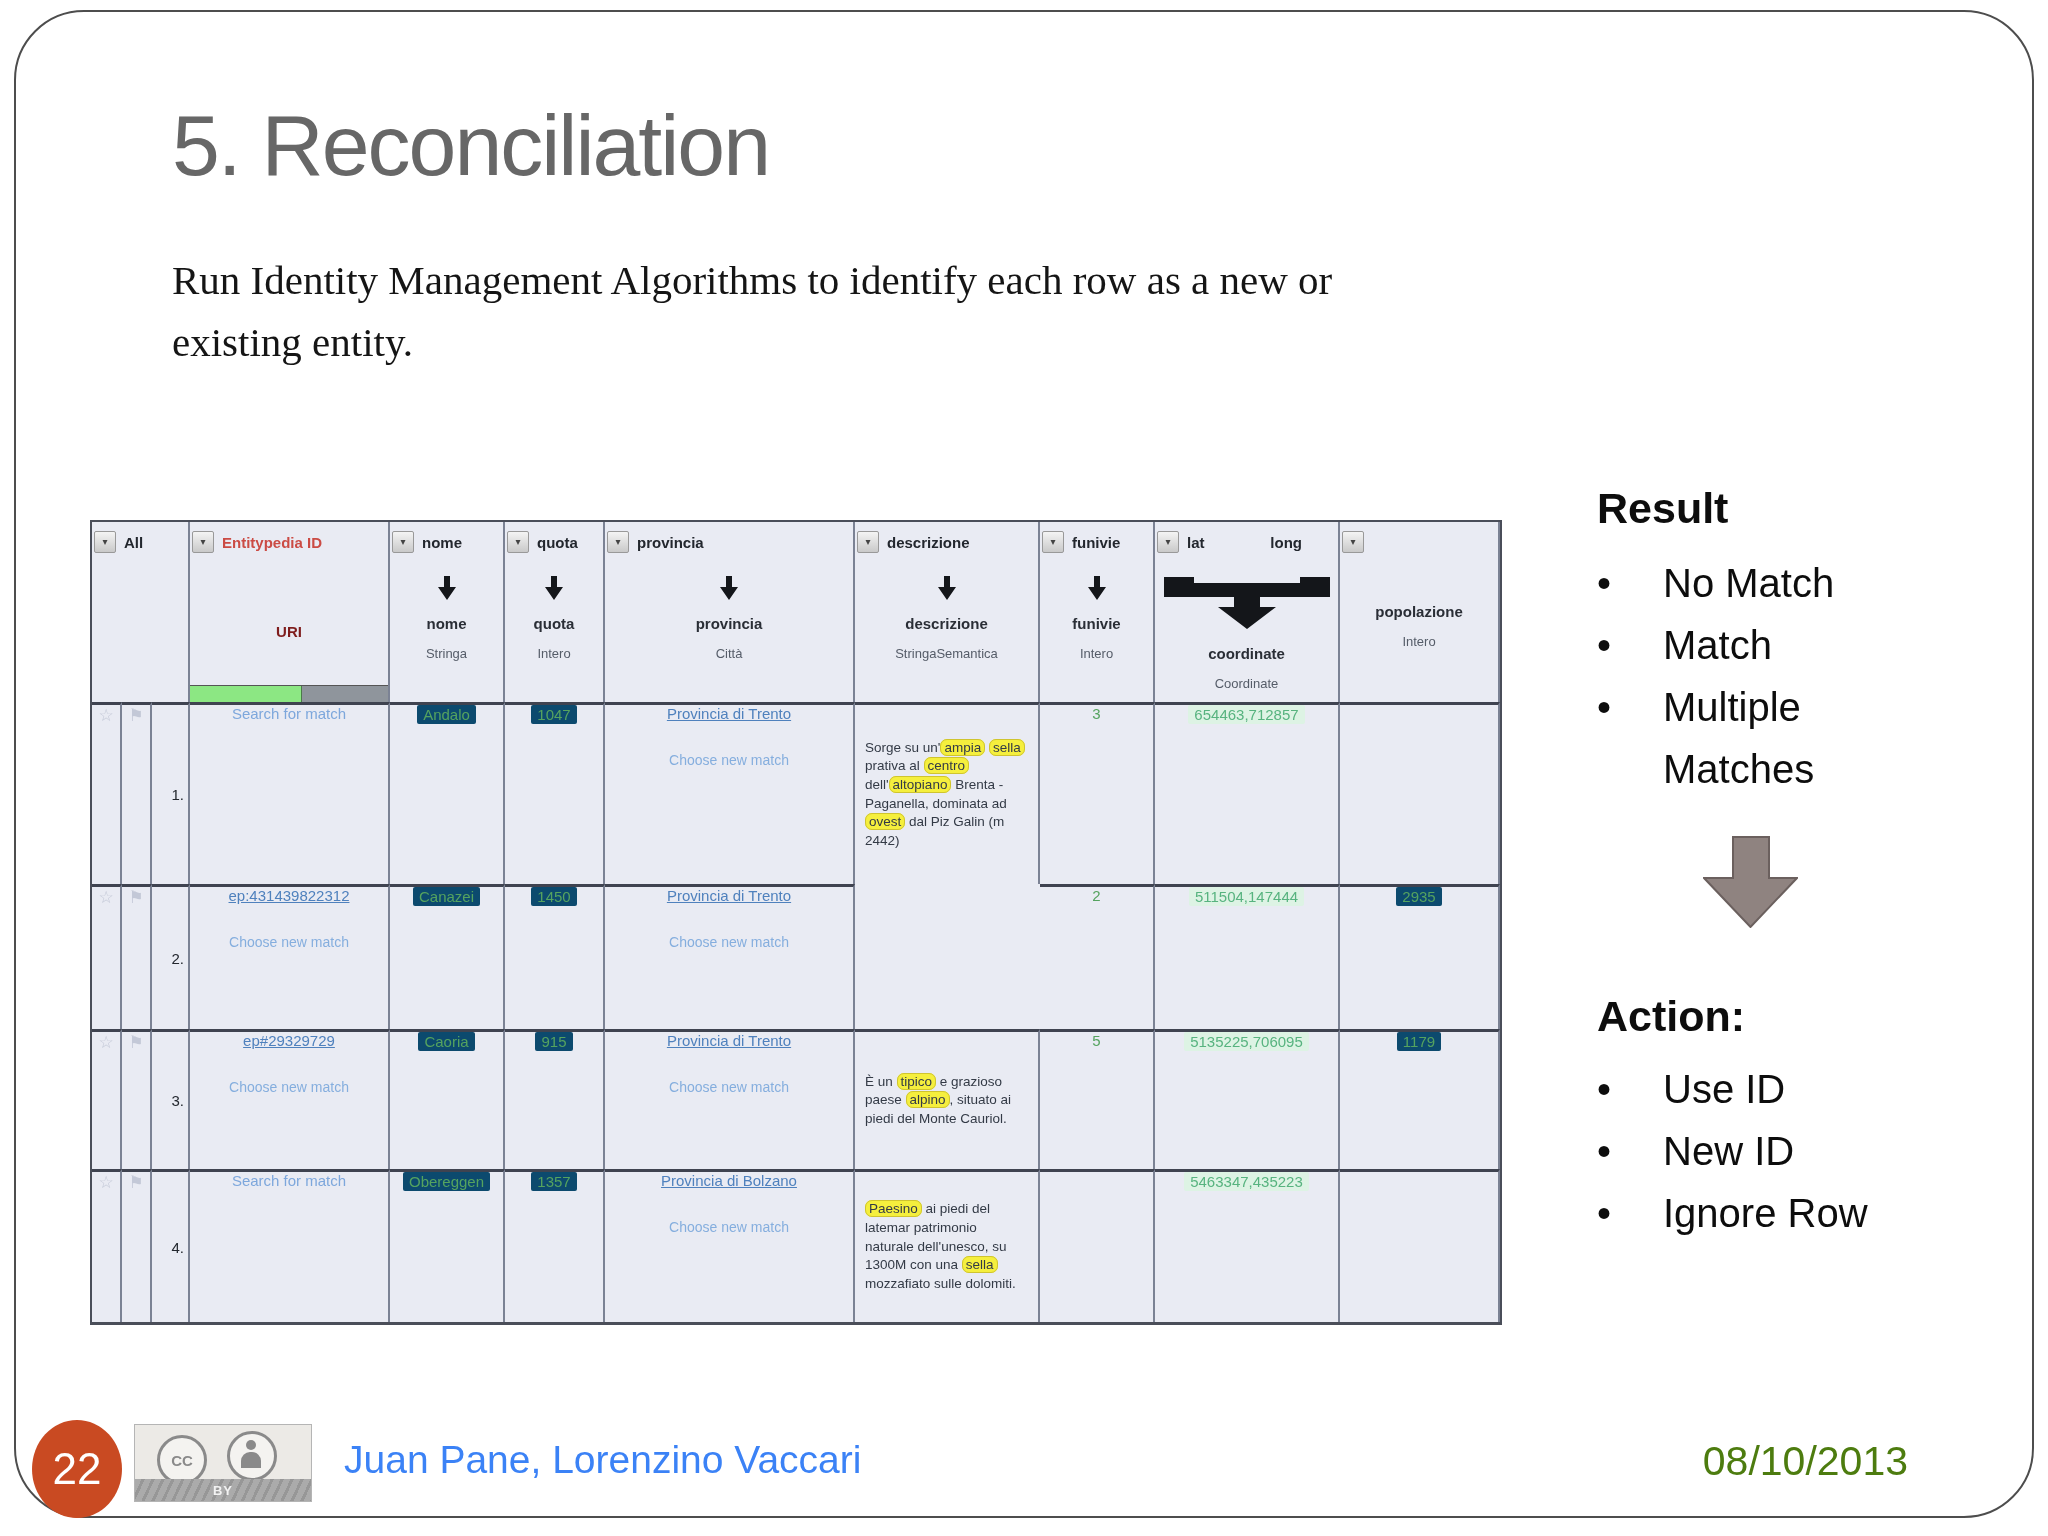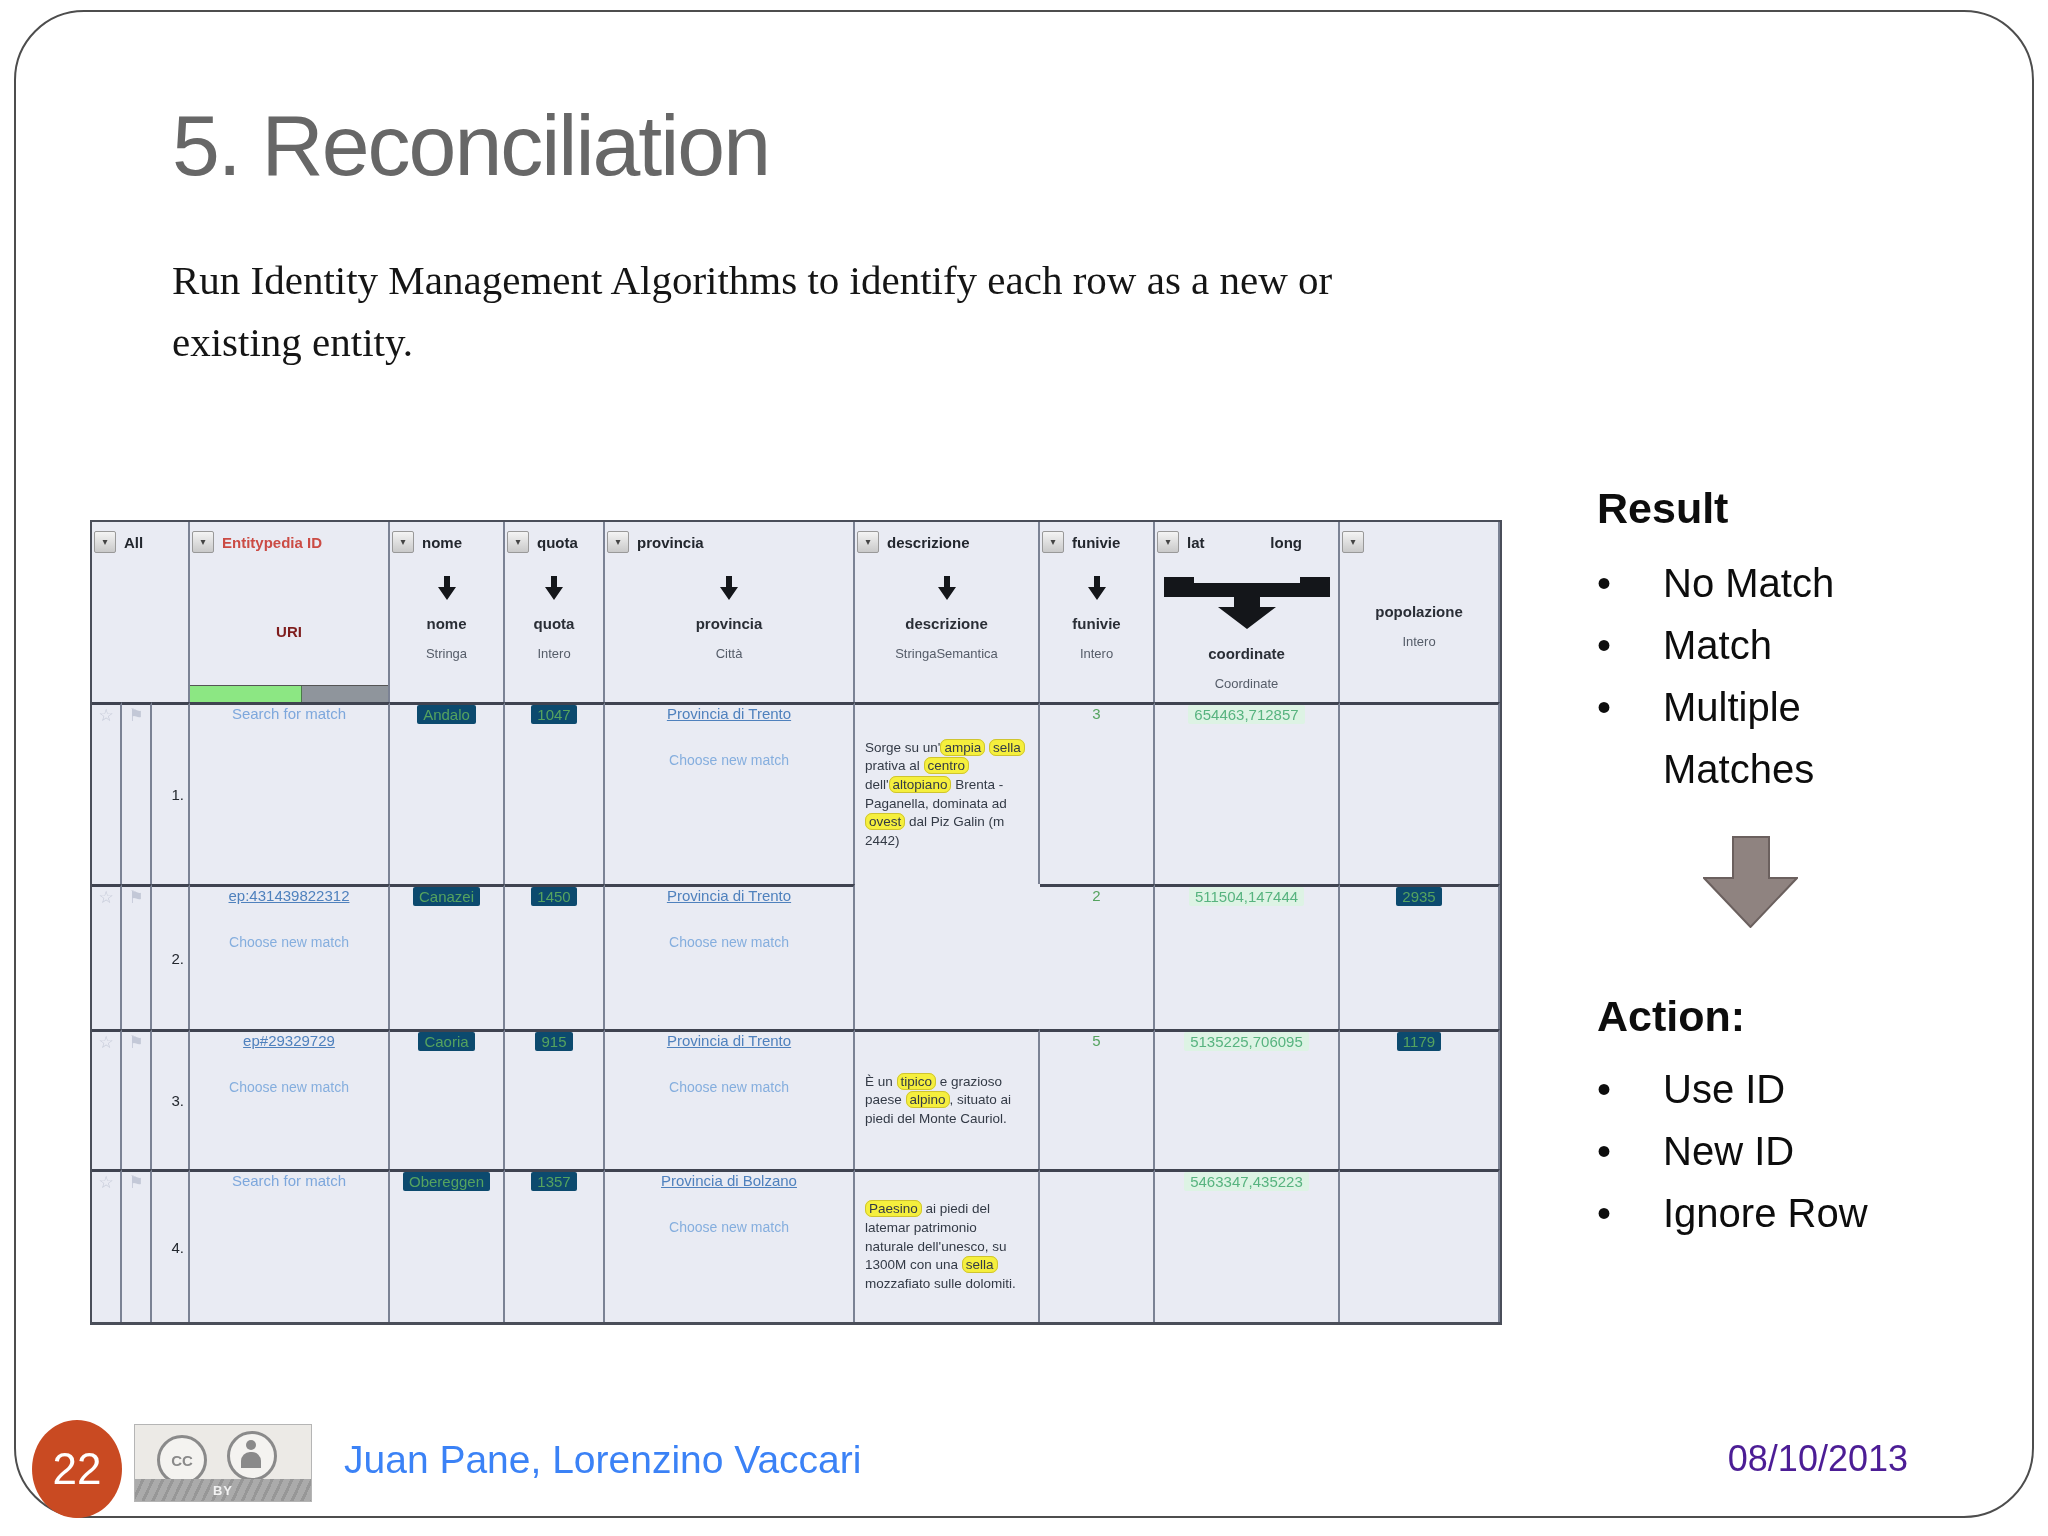--- a/index.html
+++ b/index.html
@@ -78,21 +78,21 @@
              border-radius:50%;display:flex;align-items:center;justify-content:center;
              font-size:15px;font-weight:bold;color:#8a8a8a;background:#f4f3f0;}
   .cc-circle.c1{left:22px;top:10px;}
   .cc-circle.c2{left:92px;}
   .person{position:relative;width:100%;height:100%;}
   .person::before{content:"";position:absolute;left:16px;top:6px;width:10px;height:10px;
                   border-radius:50%;background:#8a8a8a;}
   .person::after{content:"";position:absolute;left:11px;top:18px;width:20px;height:16px;
                  border-radius:9px 9px 0 0;background:#8a8a8a;}
   .authors{position:absolute;left:344px;top:1438px;font-size:39px;color:#3b82f6;}
-  .date{position:absolute;right:140px;top:1438px;font-size:36px;color:#4c1d95;}
+  .date{position:absolute;right:140px;top:1438px;font-size:41px;color:#4d7c0f;}
 </style>
 </head>
 <body>
 
 <div class="slide">
   <div class="frame"></div>
 
   <div class="title">5. Reconciliation</div>
   <div class="bodytext">Run Identity Management Algorithms to identify each row as a new or existing entity.</div>
 

